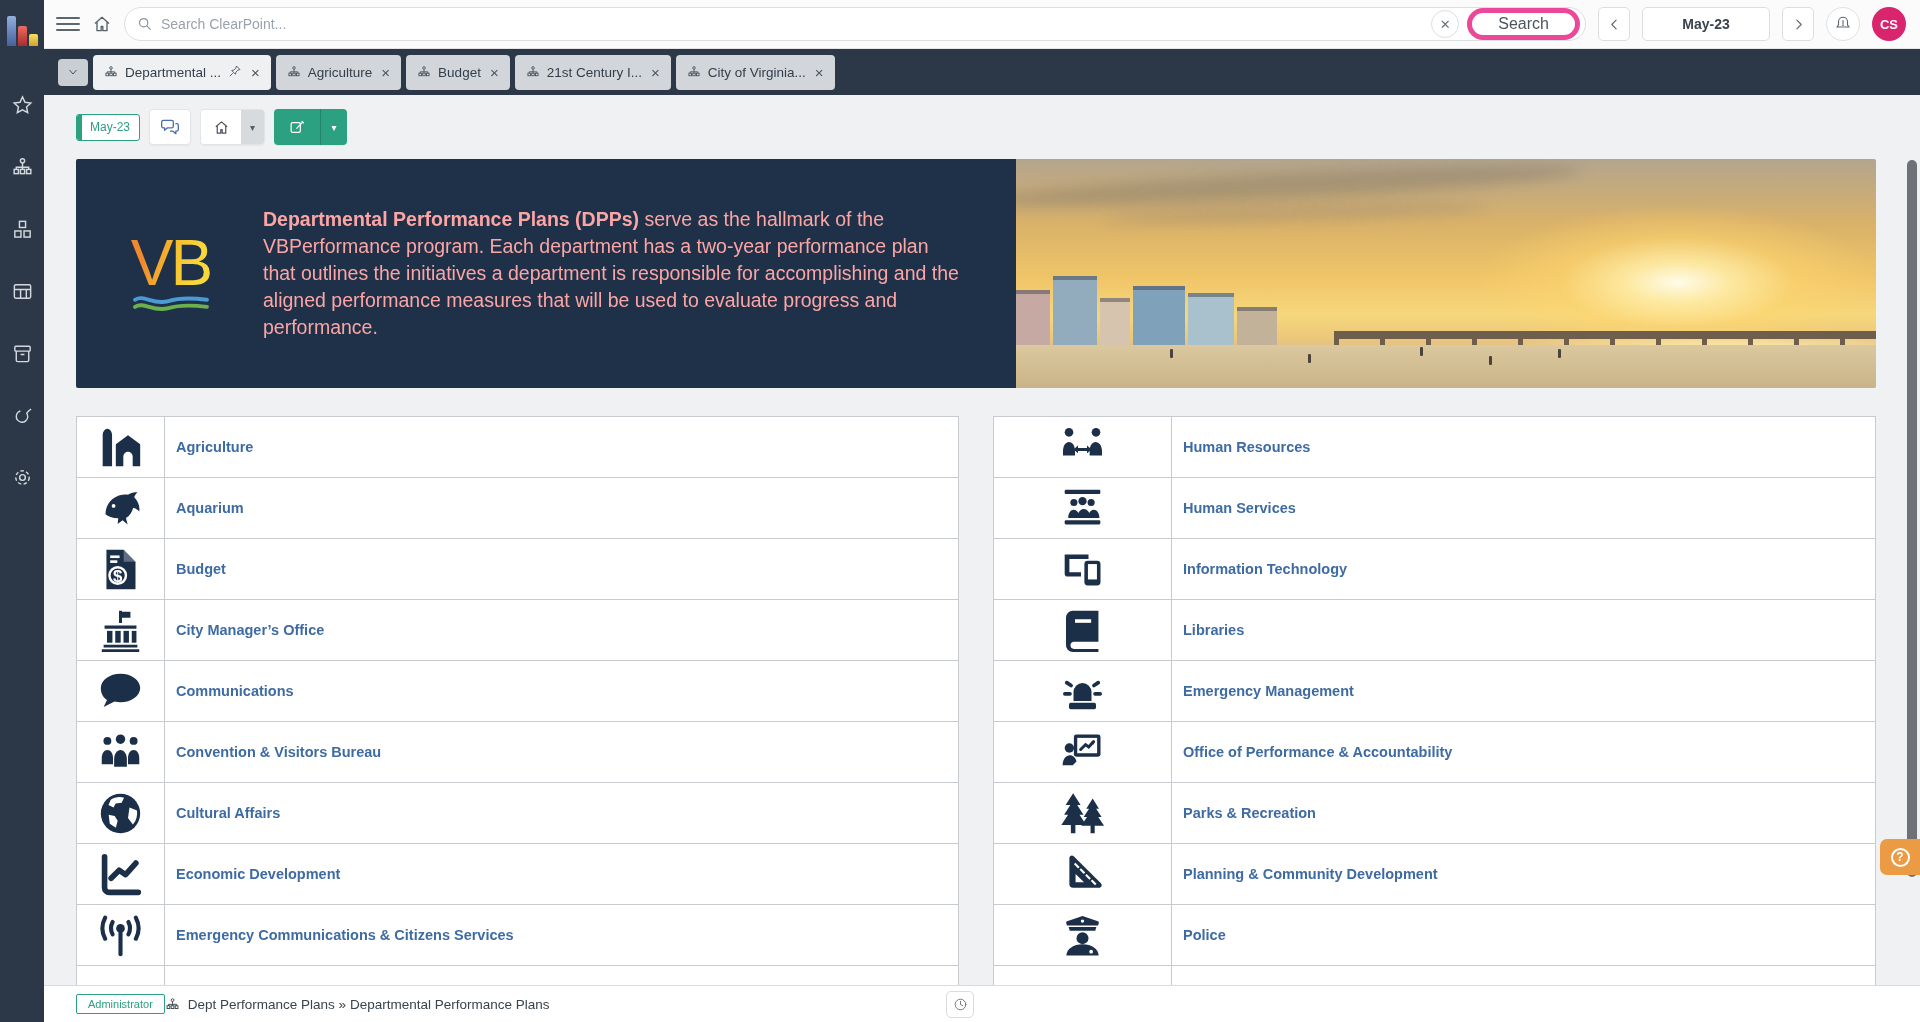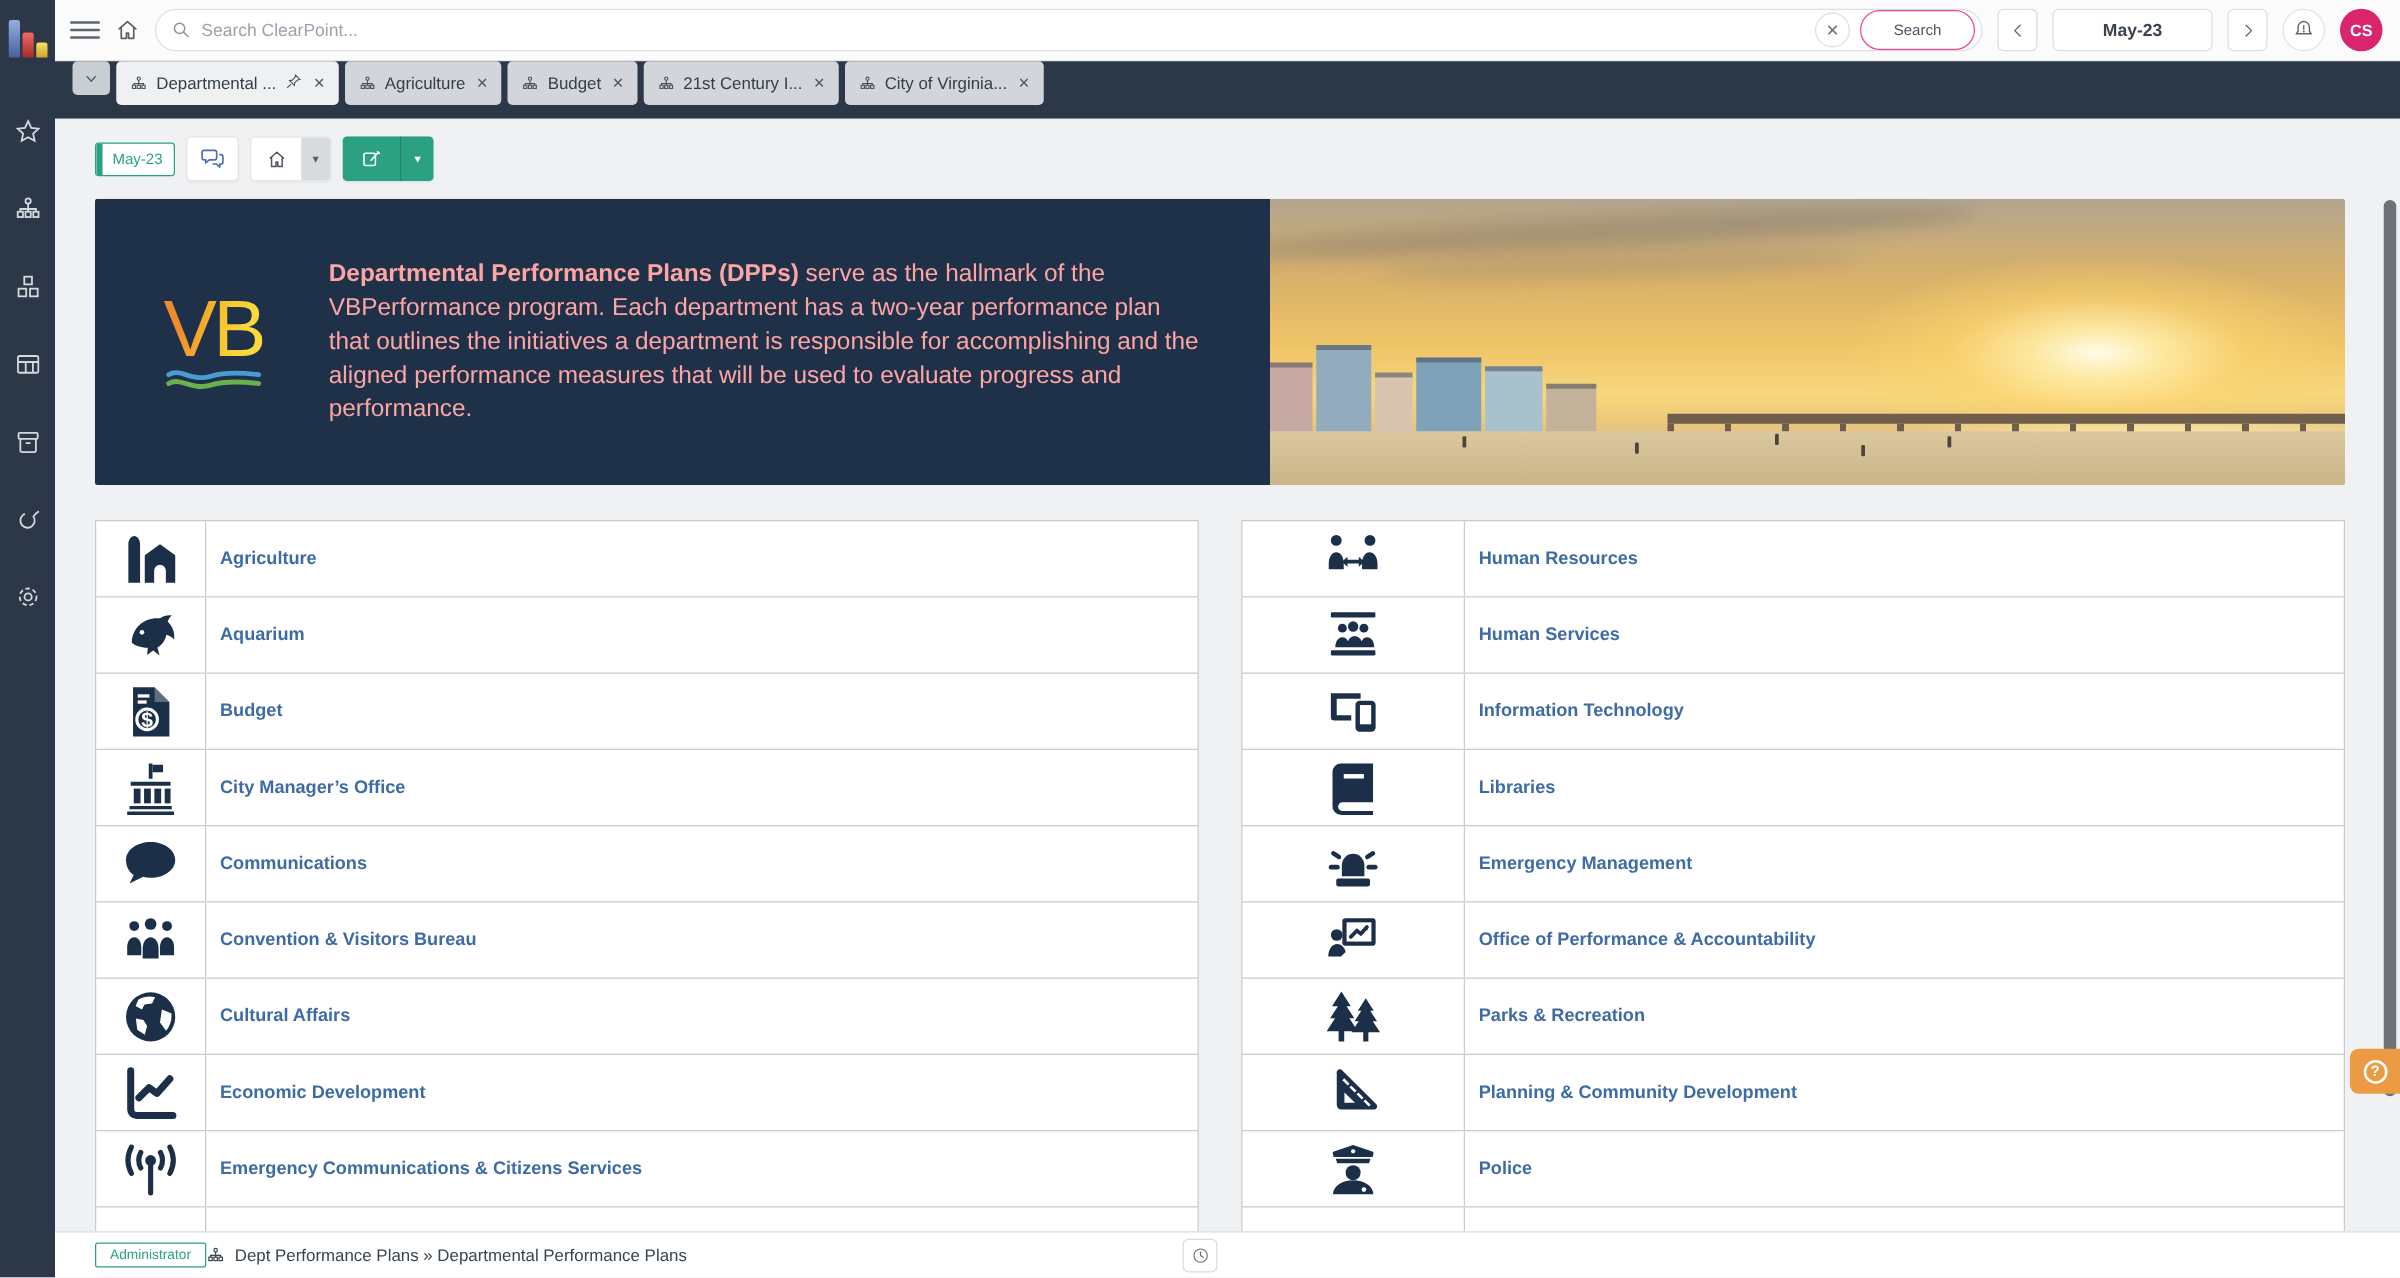--- a/index.html
+++ b/index.html
@@ -25,30 +25,30 @@
   .topbar { height:49px; background:#fbfbfc; border-bottom:1px solid #e3e5e7; display:flex; align-items:center; padding:0 14px 0 12px; gap:12px; }
   .hamburger { width:24px; display:flex; flex-direction:column; gap:4px; cursor:pointer; }
   .hamburger span { height:2px; background:#5c6670; border-radius:1px; }
   .icon-btn { display:flex; align-items:center; justify-content:center; cursor:pointer; color:#565f69; background:none; border:none; }
   .icon-btn svg { width:20px; height:20px; fill:none; stroke:#565f69; stroke-width:1.6; stroke-linecap:round; stroke-linejoin:round; }
   .search-pill { flex:1; height:34px; background:#fff; border:1px solid #dcdfe2; border-radius:17px; display:flex; align-items:center; padding:0 5px 0 12px; gap:8px; }
   .search-pill svg { width:16px; height:16px; stroke:#8a939c; fill:none; stroke-width:1.8; }
   .search-input { flex:1; border:none; outline:none; font-size:14px; color:#3a434d; background:transparent; font-family:inherit; }
   .search-input::placeholder { color:#9aa2ab; }
   .clear-btn { width:28px; height:28px; border-radius:50%; border:1px solid #dcdfe2; background:#fff; color:#6b747d; font-size:13px; cursor:pointer; display:flex; align-items:center; justify-content:center; }
-  .search-go { height:32px; padding:0 26px; border-radius:16px; border:1px solid #ec4899; background:#fff; color:#4b545e; font-size:12px; cursor:pointer; font-family:inherit; }
+  .search-go { height:32px; padding:0 26px; border-radius:16px; border:5px solid #ec4899; background:#fff; color:#4b545e; font-size:16px; cursor:pointer; font-family:inherit; }
   .nav-sq { width:32px; height:34px; border:1px solid #dcdfe2; border-radius:5px; background:#fff; display:flex; align-items:center; justify-content:center; cursor:pointer; }
   .nav-sq svg { width:13px; height:13px; fill:none; stroke:#5c6670; stroke-width:2; stroke-linecap:round; stroke-linejoin:round; }
   .date-box { width:128px; height:34px; border:1px solid #dcdfe2; border-radius:5px; background:#fff; display:flex; align-items:center; justify-content:center; font-weight:bold; font-size:14px; color:#3a434d; cursor:pointer; }
   .bell-btn { width:34px; height:34px; border-radius:50%; border:1px solid #dfe2e5; background:#fff; display:flex; align-items:center; justify-content:center; cursor:pointer; }
   .bell-btn svg { width:18px; height:18px; fill:none; stroke:#5c6670; stroke-width:1.5; stroke-linecap:round; }
   .avatar { width:34px; height:34px; border-radius:50%; background:var(--avatar-pink,#d9246e); color:#fff; font-weight:bold; font-size:13px; display:flex; align-items:center; justify-content:center; cursor:pointer; }
 
   
-  .tabbar { height:46px; background:var(--sidebar-navy,#2c3847); display:flex; gap:5px; padding:0 10px 0 14px; }
+  .tabbar { height:46px; background:var(--sidebar-navy,#2c3847); display:flex; align-items:center; gap:5px; padding:0 10px 0 14px; }
   .tab-collapse { width:30px; height:27px; background:#c9ced3; border-radius:4px; display:flex; align-items:center; justify-content:center; cursor:pointer; }
   .tab-collapse svg { width:12px; height:12px; stroke:#4a545e; fill:none; stroke-width:2; }
   .tab { height:35px; border-radius:4px; background:#d2d6da; display:flex; align-items:center; gap:7px; padding:0 11px; font-size:13.5px; color:#333e4a; cursor:pointer; white-space:nowrap; }
   .tab.active { background:#eef0f2; }
   .tab svg.mini-tree { width:14px; height:14px; fill:none; stroke:#45505c; stroke-width:1.5; flex-shrink:0; }
   .tab .pin svg { width:14px; height:14px; fill:none; stroke:#45505c; stroke-width:1.5; }
   .tab .x { font-size:15px; color:#4a5560; line-height:1; padding-left:2px; }
 
   
   .content { flex:1; background:#f0f1f3; padding:14px 44px 0 32px; display:flex; flex-direction:column; overflow:hidden; }

